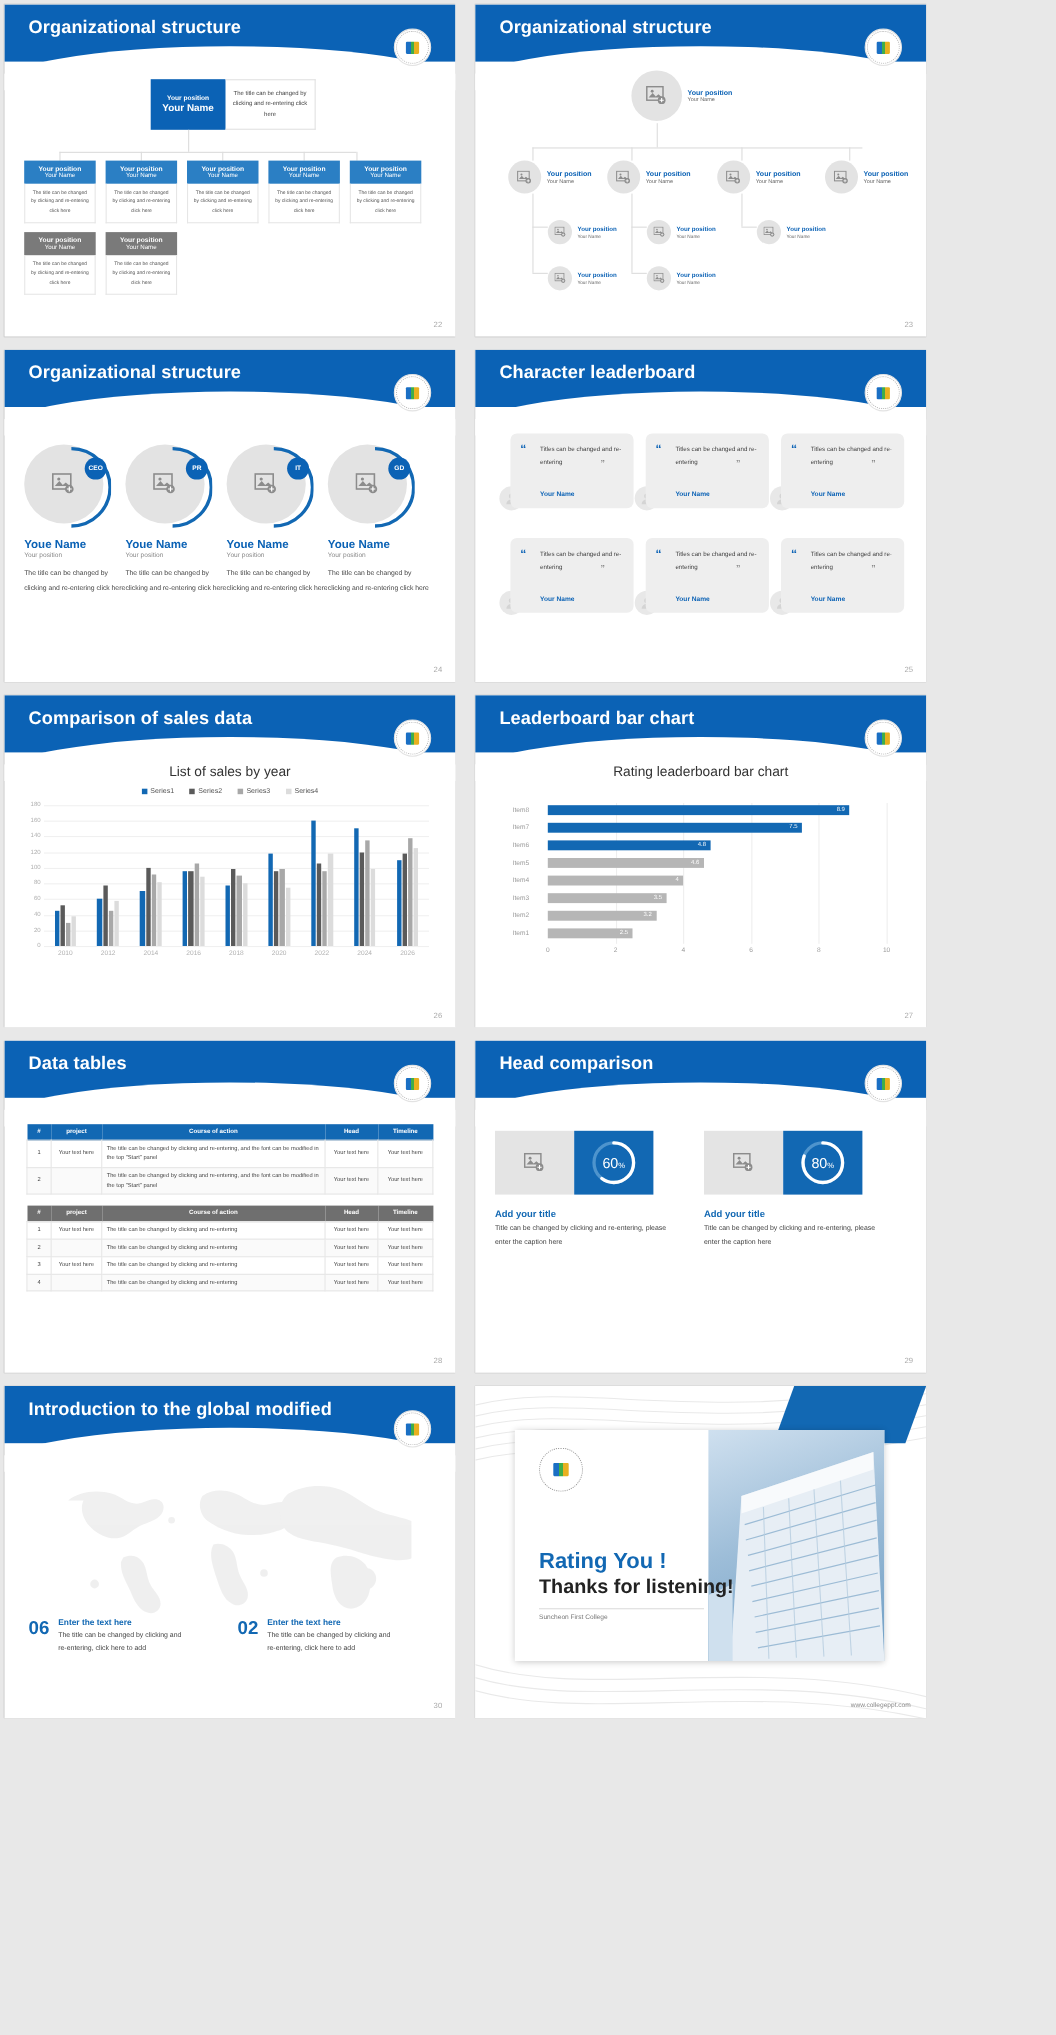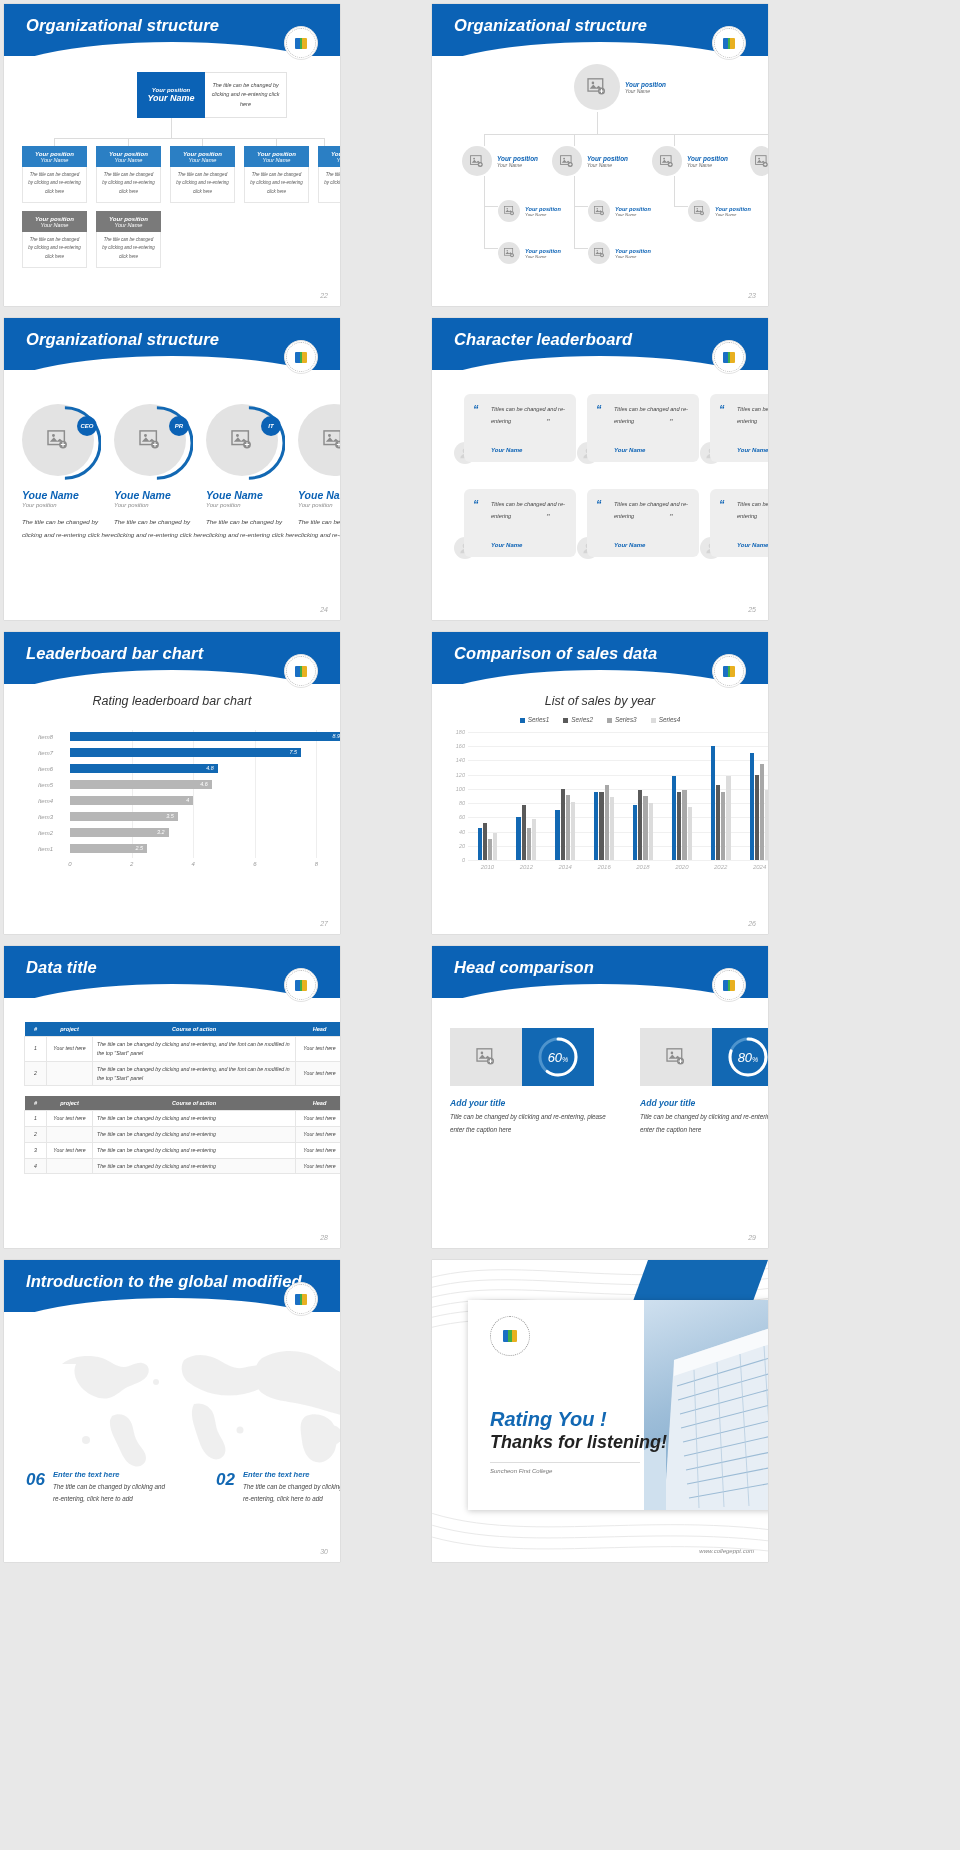--- a/index.html
+++ b/index.html
@@ -4,22 +4,22 @@
 <style>
   * { box-sizing: border-box; margin: 0; padding: 0; }
   body {
     width: 960px; height: 1850px;
     background: #e8e8e8;
     font-family: "Liberation Sans", sans-serif;
     overflow: hidden;
   }
   .deck { display: grid; grid-template-columns: 410px 410px; gap: 12px 18px;
           padding: 4px 0 0 4px; width: 960px; }
-  .slide { width: 336px; height: 302px; background: #fff; position: relative;
-           overflow: hidden; box-shadow: 0 0 1px rgba(0,0,0,.25); font-style: italic; }
+  .slide { width: 410px; height: 302px; background: #fff; position: relative;
+           overflow: hidden; box-shadow: 0 0 1px rgba(0,0,0,.25); }
   .band { position: absolute; left:0; top:0; width: 100%; height: 52px; background:#0b62b5; }
   .band::after { content:""; position:absolute; left:-4%; bottom:-26px; width:108%; height:40px;
                  background:#fff; border-radius: 50% 50% 0 0 / 100% 100% 0 0; }
   .stitle { position:absolute; left:22px; top:12px; color:#fff; font-size:16.5px; font-weight:bold;
             letter-spacing:.1px; z-index:3; }
   .seal { position:absolute; right:22px; top:22px; width:34px; height:34px; border-radius:50%;
           background:#fff; z-index:4; border:1px solid #e3e3e3;
           display:flex; align-items:center; justify-content:center; }
   .seal .ring { width:30px;height:30px;border-radius:50%;border:1px dotted #bbb;
                 display:flex;align-items:center;justify-content:center;}
@@ -588,113 +588,20 @@
           </svg>
         </div>
   <div class="qcard" style="left:278px;top:171px;">
     <span class="qm">“</span>
     <span class="qt">Titles can be changed and re-entering</span>
     <span class="qm2">”</span>
     <span class="qn">Your Name</span>
         </div>
       </div>
     <div class="pg">25</div>
-  </div>
-
-  <div class="slide">
-    <div class="band"></div>
-    <div class="stitle">Leaderboard bar chart</div>
-    <div class="seal">
-        <div class="ring">
-          <div class="bk"></div>
-        </div>
-      </div>
-
-    <div class="ch-title">Rating leaderboard bar chart</div>
-    <div class="lb" id="s27">
-        <div class="vgrid" style="left:340px;height:128px"></div>
-        <div class="vgrid" style="left:278.4px;height:128px"></div>
-        <div class="vgrid" style="left:216.79999999999998px;height:128px"></div>
-        <div class="vgrid" style="left:155.2px;height:128px"></div>
-        <div class="vgrid" style="left:93.6px;height:128px"></div>
-        <div class="lbrow">
-      <div class="lblab">Item8</div>
-      <div class="lbtrack">
-        <div class="lbbar" style="width:89%">
-          <span class="lbval">8.9</span>
-        </div>
-          </div>
-        </div>
-        <div class="lbrow">
-      <div class="lblab">Item7</div>
-      <div class="lbtrack">
-        <div class="lbbar" style="width:75%">
-          <span class="lbval">7.5</span>
-        </div>
-          </div>
-        </div>
-        <div class="lbrow">
-      <div class="lblab">Item6</div>
-      <div class="lbtrack">
-        <div class="lbbar" style="width:48%">
-          <span class="lbval">4.8</span>
-        </div>
-          </div>
-        </div>
-        <div class="lbrow">
-      <div class="lblab">Item5</div>
-      <div class="lbtrack">
-        <div class="lbbar g" style="width:46%">
-          <span class="lbval">4.6</span>
-        </div>
-          </div>
-        </div>
-        <div class="lbrow">
-      <div class="lblab">Item4</div>
-      <div class="lbtrack">
-        <div class="lbbar g" style="width:40%">
-          <span class="lbval">4</span>
-        </div>
-          </div>
-        </div>
-        <div class="lbrow">
-      <div class="lblab">Item3</div>
-      <div class="lbtrack">
-        <div class="lbbar g" style="width:35%">
-          <span class="lbval">3.5</span>
-        </div>
-          </div>
-        </div>
-        <div class="lbrow">
-      <div class="lblab">Item2</div>
-      <div class="lbtrack">
-        <div class="lbbar g" style="width:32%">
-          <span class="lbval">3.2</span>
-        </div>
-          </div>
-        </div>
-        <div class="lbrow">
-      <div class="lblab">Item1</div>
-      <div class="lbtrack">
-        <div class="lbbar g" style="width:25%">
-          <span class="lbval">2.5</span>
-        </div>
-          </div>
-        </div>
-        <div class="lbaxis">
-          <span style="left:0%">0</span>
-          <span style="left:20%">2</span>
-          <span style="left:40%">4</span>
-          <span style="left:60%">6</span>
-          <span style="left:80%">8</span>
-          <span style="left:100%">10</span>
-        </div>
-      </div>
-
-    <div class="pg">27</div>
   </div>
 
   <div class="slide">
     <div class="band"></div>
     <div class="stitle">Comparison of sales data</div>
     <div class="seal">
         <div class="ring">
           <div class="bk"></div>
         </div>
       </div>
@@ -794,21 +701,114 @@
         <span>2022</span>
         <span>2024</span>
         <span>2026</span>
       </div>
 
     <div class="pg">26</div>
   </div>
 
   <div class="slide">
     <div class="band"></div>
-    <div class="stitle">Data title</div>
+    <div class="stitle">Leaderboard bar chart</div>
+    <div class="seal">
+        <div class="ring">
+          <div class="bk"></div>
+        </div>
+      </div>
+
+    <div class="ch-title">Rating leaderboard bar chart</div>
+    <div class="lb" id="s27">
+        <div class="vgrid" style="left:340px;height:128px"></div>
+        <div class="vgrid" style="left:278.4px;height:128px"></div>
+        <div class="vgrid" style="left:216.79999999999998px;height:128px"></div>
+        <div class="vgrid" style="left:155.2px;height:128px"></div>
+        <div class="vgrid" style="left:93.6px;height:128px"></div>
+        <div class="lbrow">
+      <div class="lblab">Item8</div>
+      <div class="lbtrack">
+        <div class="lbbar" style="width:89%">
+          <span class="lbval">8.9</span>
+        </div>
+          </div>
+        </div>
+        <div class="lbrow">
+      <div class="lblab">Item7</div>
+      <div class="lbtrack">
+        <div class="lbbar" style="width:75%">
+          <span class="lbval">7.5</span>
+        </div>
+          </div>
+        </div>
+        <div class="lbrow">
+      <div class="lblab">Item6</div>
+      <div class="lbtrack">
+        <div class="lbbar" style="width:48%">
+          <span class="lbval">4.8</span>
+        </div>
+          </div>
+        </div>
+        <div class="lbrow">
+      <div class="lblab">Item5</div>
+      <div class="lbtrack">
+        <div class="lbbar g" style="width:46%">
+          <span class="lbval">4.6</span>
+        </div>
+          </div>
+        </div>
+        <div class="lbrow">
+      <div class="lblab">Item4</div>
+      <div class="lbtrack">
+        <div class="lbbar g" style="width:40%">
+          <span class="lbval">4</span>
+        </div>
+          </div>
+        </div>
+        <div class="lbrow">
+      <div class="lblab">Item3</div>
+      <div class="lbtrack">
+        <div class="lbbar g" style="width:35%">
+          <span class="lbval">3.5</span>
+        </div>
+          </div>
+        </div>
+        <div class="lbrow">
+      <div class="lblab">Item2</div>
+      <div class="lbtrack">
+        <div class="lbbar g" style="width:32%">
+          <span class="lbval">3.2</span>
+        </div>
+          </div>
+        </div>
+        <div class="lbrow">
+      <div class="lblab">Item1</div>
+      <div class="lbtrack">
+        <div class="lbbar g" style="width:25%">
+          <span class="lbval">2.5</span>
+        </div>
+          </div>
+        </div>
+        <div class="lbaxis">
+          <span style="left:0%">0</span>
+          <span style="left:20%">2</span>
+          <span style="left:40%">4</span>
+          <span style="left:60%">6</span>
+          <span style="left:80%">8</span>
+          <span style="left:100%">10</span>
+        </div>
+      </div>
+
+    <div class="pg">27</div>
+  </div>
+
+  <div class="slide">
+    <div class="band"></div>
+    <div class="stitle">Data tables</div>
     <div class="seal">
         <div class="ring">
           <div class="bk"></div>
         </div>
       </div>
     <div id="s28a" style="position:absolute;left:20px;top:76px;">
         <table class="tbl" style="width:370px">
    <thead class="blue">
             <tr>
               <th style="width:22px">#</th>

